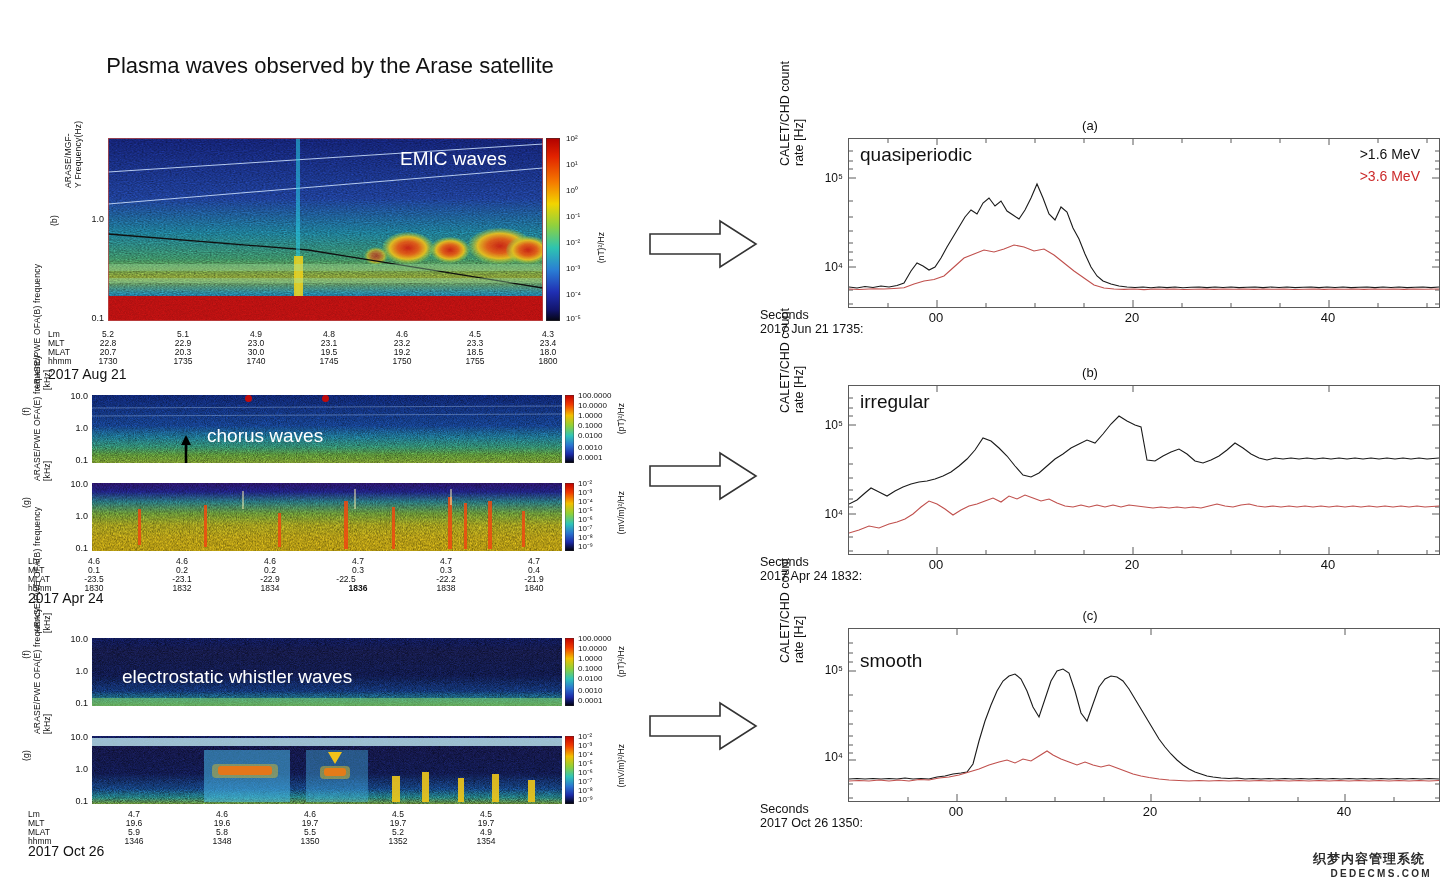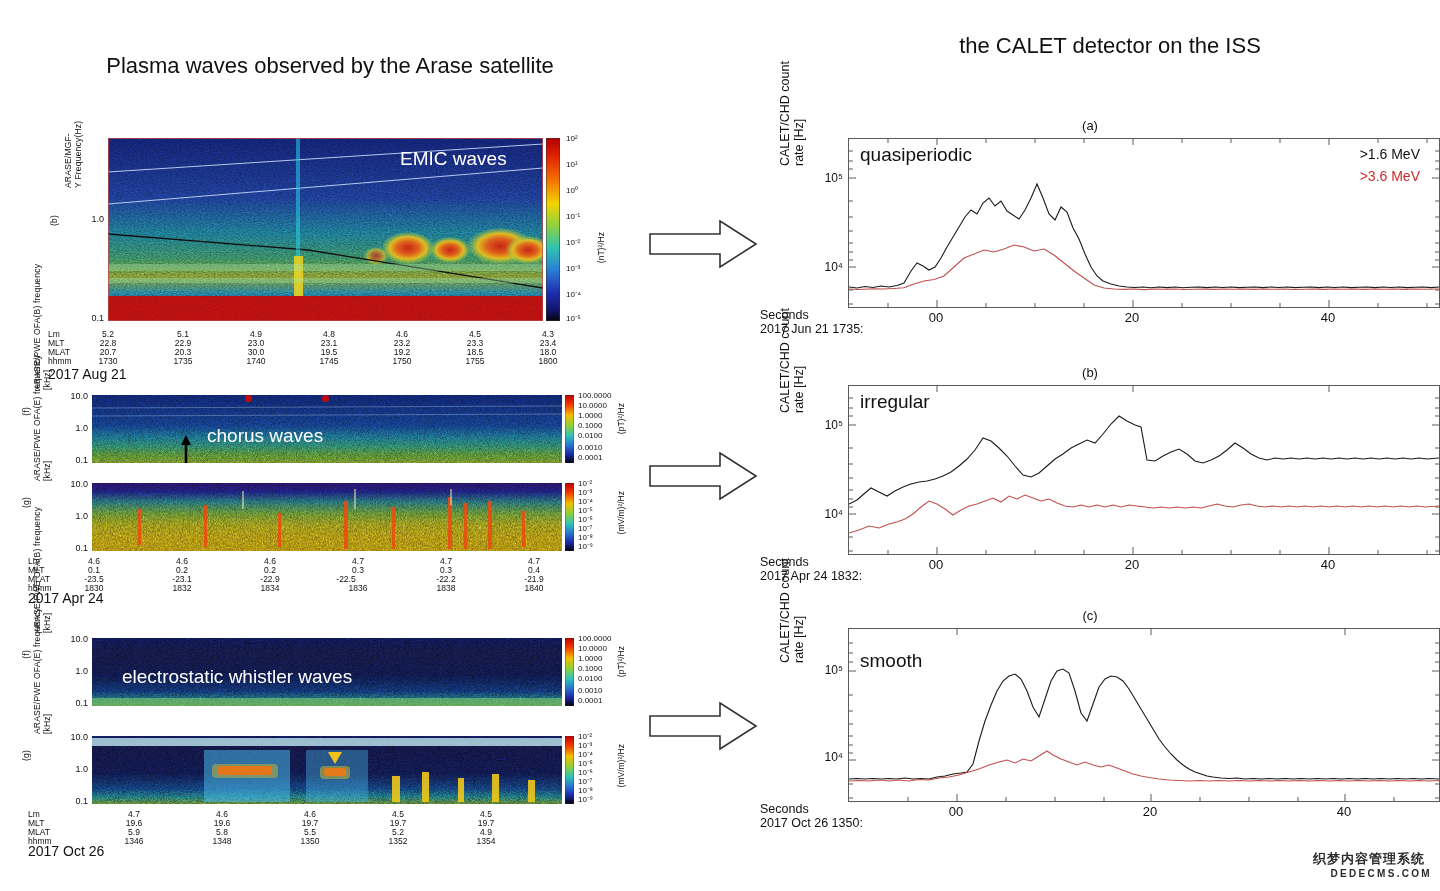--- a/index.html
+++ b/index.html
@@ -38,21 +38,20 @@
   .wm{position:absolute;text-align:center;color:#2b2b2b;}
   .wm .cn{font-size:13px;font-weight:bold;letter-spacing:1px;font-family:"DejaVu Sans",sans-serif;}
   .wm .en{font-size:10px;font-weight:bold;letter-spacing:2.3px;text-align:right;}
   svg{display:block;}
 </style>
 </head>
 <body>
 
 <div class="abs ttl" style="left:20px;top:52px;width:620px;">Plasma waves observed by the Arase satellite</div>
 <div class="abs ttl" style="left:800px;top:32px;width:620px;">
-  <div>the CALET detector on the ISS</div>
 </div>
 
 <div class="specWrap" style="left:0;top:0;width:660px;height:375px;">
 
   <div class="ylab" style="left:50px;top:215px;width:12px;">(b)</div>
   <div class="ylab" style="left:64px;top:188px;width:100px;height:0;">
      ARASE/MGF-Y&nbsp;Frequency(Hz)
   </div>
 
   <div class="ytick" style="left:80px;top:214px;width:24px;">1.0</div>
@@ -333,21 +332,21 @@
     <span class="col" style="left:132px;top:27px;">1832</span>
 
     <span class="col" style="left:220px;top:0px;">4.6</span>
     <span class="col" style="left:220px;top:9px;">0.2</span>
     <span class="col" style="left:220px;top:18px;">-22.9</span>
     <span class="col" style="left:220px;top:27px;">1834</span>
 
     <span class="col" style="left:308px;top:0px;">4.7</span>
     <span class="col" style="left:308px;top:9px;">0.3</span>
     <span class="col" style="left:296px;top:18px;">-22.5</span>
-    <span class="col" style="left:308px;top:27px;">1836</span>
+    <span class="col" style="left:308px;top:27px;font-weight:bold;">1836</span>
 
     <span class="col" style="left:396px;top:0px;">4.7</span>
     <span class="col" style="left:396px;top:9px;">0.3</span>
     <span class="col" style="left:396px;top:18px;">-22.2</span>
     <span class="col" style="left:396px;top:27px;">1838</span>
 
     <span class="col" style="left:484px;top:0px;">4.7</span>
     <span class="col" style="left:484px;top:9px;">0.4</span>
     <span class="col" style="left:484px;top:18px;">-21.9</span>
     <span class="col" style="left:484px;top:27px;">1840</span>

